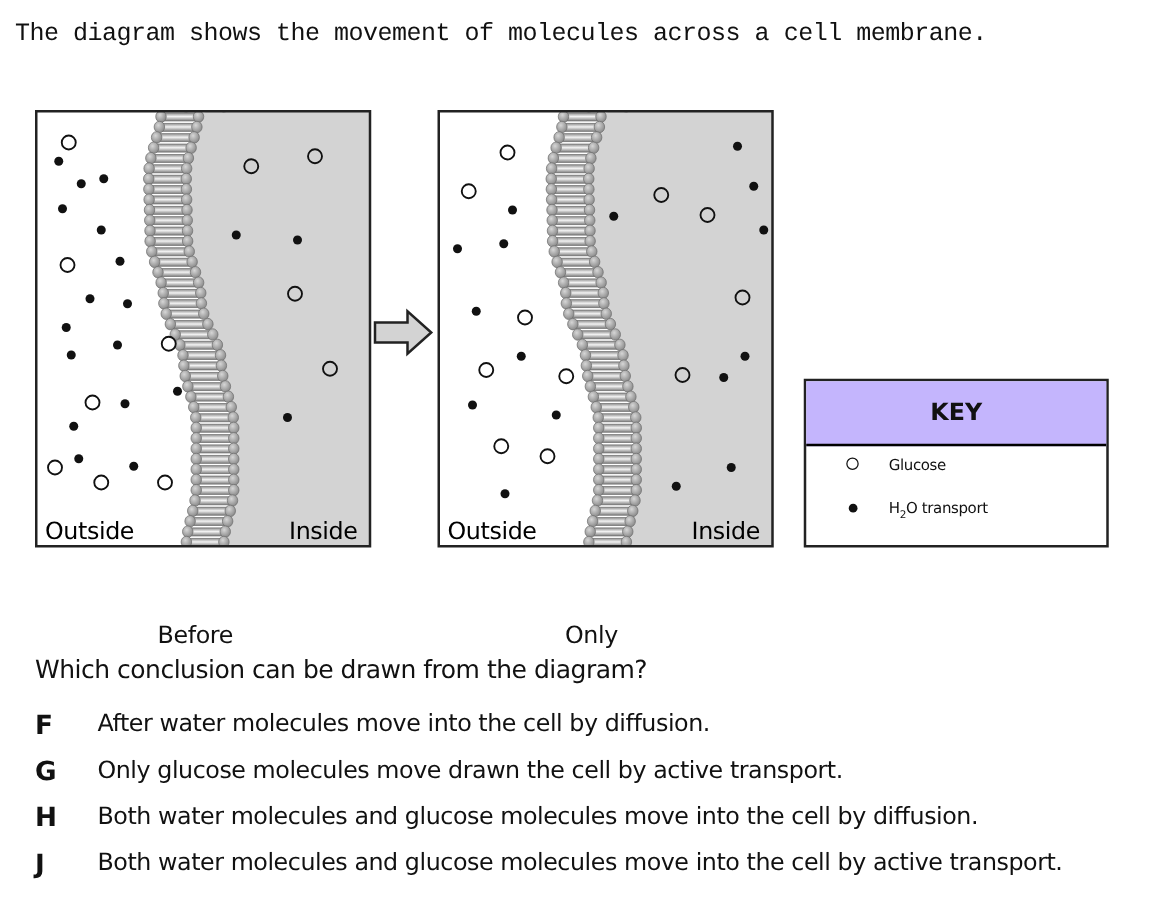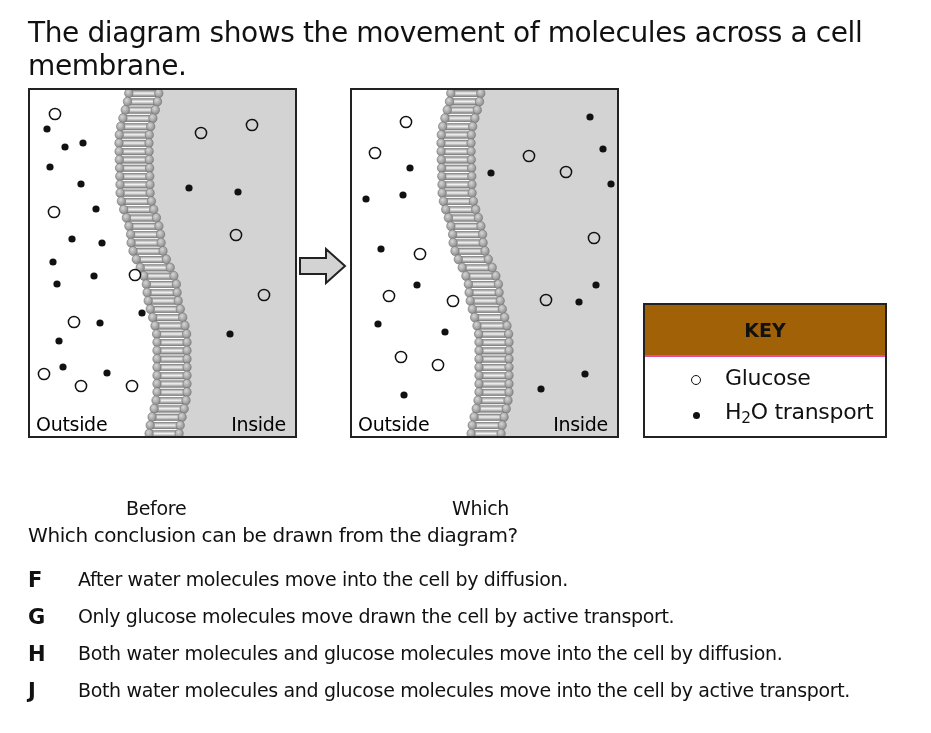--- a/index.html
+++ b/index.html
@@ -1,27 +1,27 @@
 <!DOCTYPE html>
 <html><head>
 <meta charset="utf-8">
 <style>
   html, body { margin: 0; padding: 0; background: #ffffff; }
   body { width: 931px; height: 733px; position: relative; overflow: hidden;
          font-family: "DejaVu Sans", "Liberation Sans", sans-serif; color: #111; }
-  .intro { position: absolute; left: 28px; top: 16px; font-size: 28px; letter-spacing: -0.4px; }
+  .intro { position: absolute; left: 12px; top: 16px; font-size: 20px; letter-spacing: -0.4px; font-family: Liberation Mono, monospace; }
   #diagram { position: absolute; left: 0; top: 0; }
   .panel-label { font-size: 19px; letter-spacing: -0.3px; }
   .caption { position: absolute; font-size: 19px; letter-spacing: -0.3px; margin-top: 43px; }
   .key { position: absolute; left: 643px; top: 303px; width: 244px; height: 135px;
          border: 2px solid #222; box-sizing: border-box; background: #fff; }
-  .key-header { height: 50px; background: #a16207; border-bottom: 2px solid #ec4899;
+  .key-header { height: 50px; background: #c4b5fd; border-bottom: 2px solid #000000;
                 display: flex; align-items: center; justify-content: center;
                 font-weight: bold; font-size: 19px; }
-  .key-row { position: absolute; left: 16px; display: flex; align-items: flex-start; font-size: 22px; letter-spacing: -0.3px; }
+  .key-row { position: absolute; left: 2px; display: flex; align-items: flex-start; font-size: 12px; letter-spacing: -0.3px; }
   .key-sym { width: 22px; text-align: center; margin-left: 24px; margin-right: 18px; }
   .sym-open { display: inline-block; width: 10px; height: 10px; border: 1.6px solid #111; border-radius: 50%; box-sizing: border-box; }
   .sym-dot { display: inline-block; width: 7px; height: 7px; background: #111; border-radius: 50%; }
   .question { position: absolute; left: 28px; top: 523px; font-size: 20px; letter-spacing: -0.4px; }
   .choice { position: absolute; left: 28px; display: flex; font-size: 19px; letter-spacing: -0.35px; }
   .choice-letter { width: 50px; font-weight: bold; font-size: 21px; }
   .choice-text { }
   sub { font-size: 70%; vertical-align: -4px; }
 </style>
 </head>
@@ -395,21 +395,21 @@
     <path d="M300 258 L326 258 L326 249 L345 266 L326 283 L326 274 L300 274 Z" fill="#d3d3d3" stroke="#222" stroke-width="2" stroke-linejoin="miter"></path>
   </g>
 
 <text x="36" y="431" class="panel-label">Outside</text>
     <text x="286" y="431" text-anchor="end" class="panel-label">Inside</text>
     <text x="358" y="431" class="panel-label">Outside</text>
     <text x="608" y="431" text-anchor="end" class="panel-label">Inside</text>
   </svg>
 
 <div class="caption" style="left:126px; top:454px;">Before</div>
-<div class="caption" style="left:452px; top:454px;">Which</div>
+<div class="caption" style="left:452px; top:454px;">Only</div>
 
 <div class="key">
   <div class="key-header">KEY</div>
   <div class="key-row" style="top:60px;">
     <span class="key-sym"><span class="sym-open"></span></span>
     <span>Glucose</span>
   </div>
   <div class="key-row" style="top:94px;">
     <span class="key-sym"><span class="sym-dot"></span></span>
     <span><span>H</span><sub>2</sub><span>O transport</span></span>

